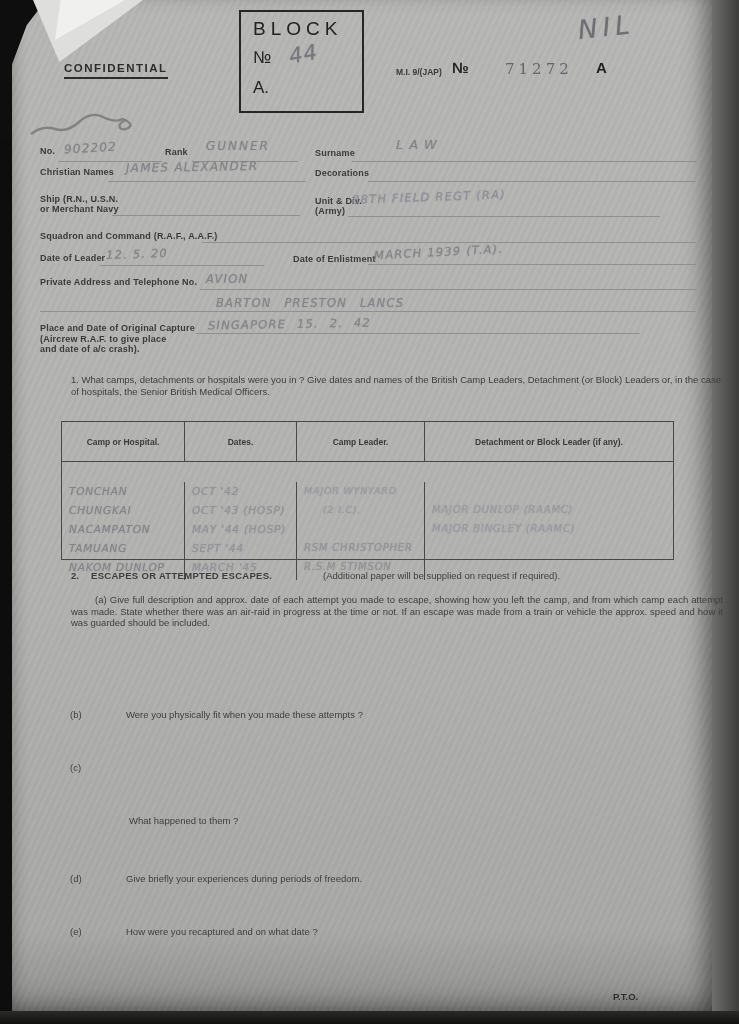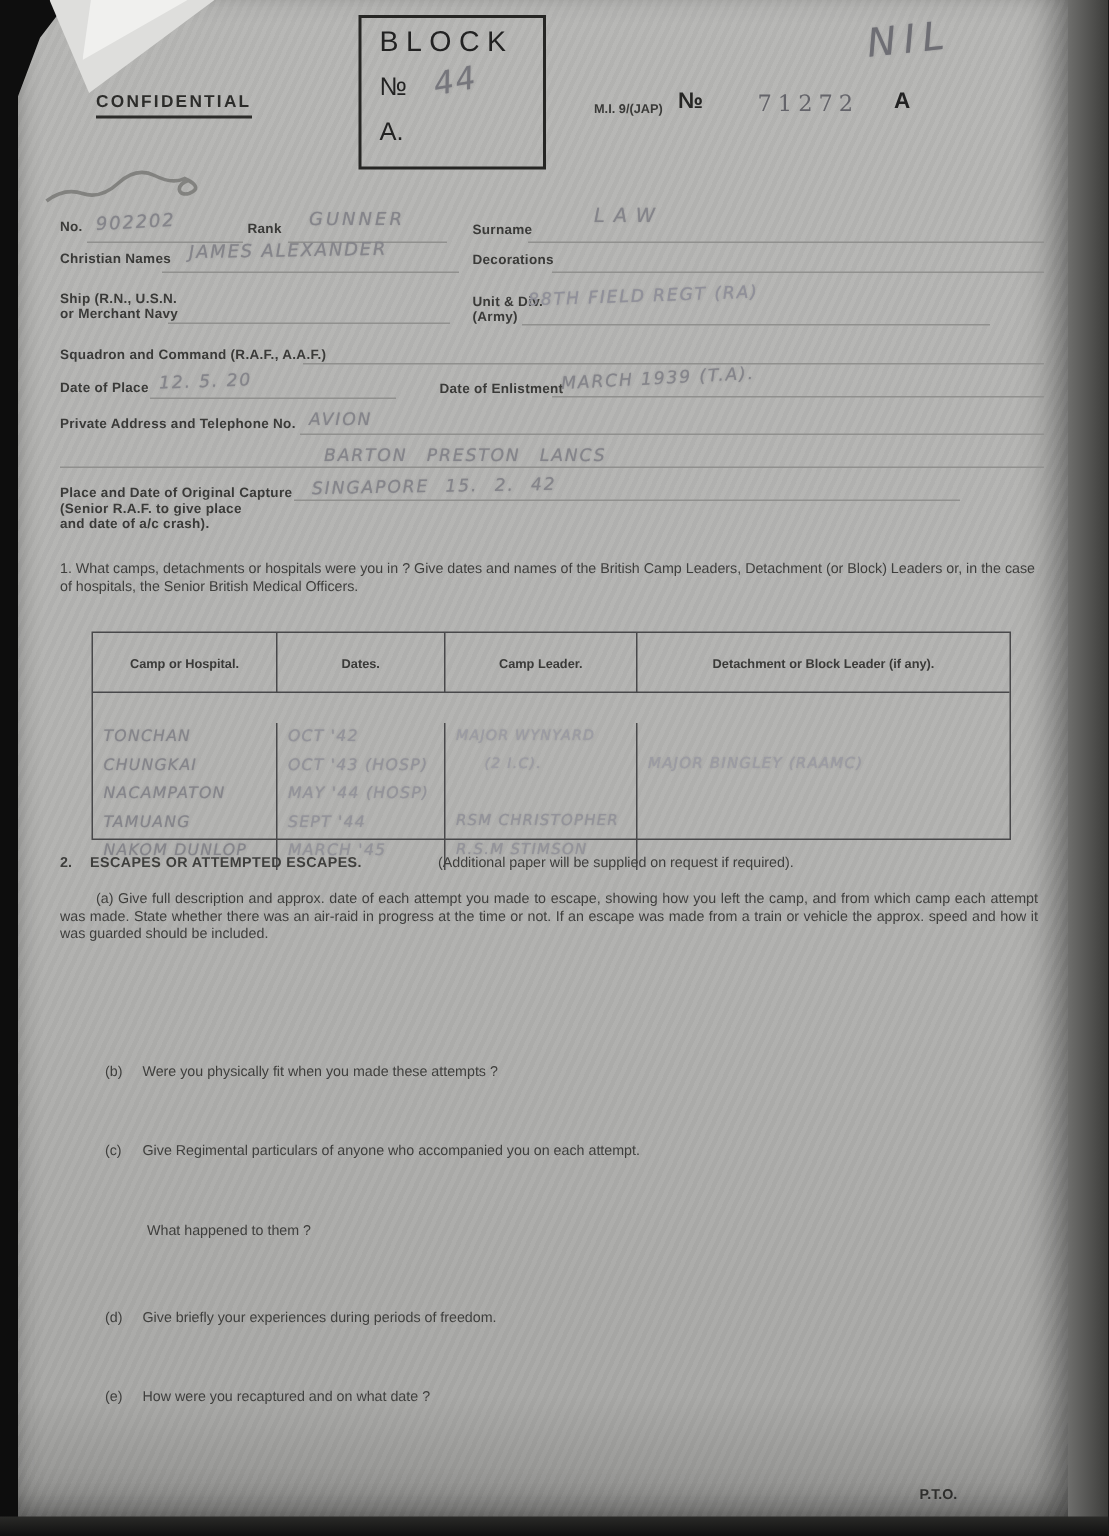--- a/index.html
+++ b/index.html
@@ -20,21 +20,21 @@
   #edge-bottom{left:0;bottom:0;width:739px;height:13px;background:linear-gradient(180deg,#2a2a28,#101010);}
   #corner-wedge{left:0;top:0;width:46px;height:140px;background:#0e0e0e;
          clip-path:polygon(0 0,100% 0,58% 18%,26% 46%,26% 100%,0 100%);}
   .fold{position:absolute;}
   #fold1{left:33px;top:0;width:110px;height:62px;background:#dededc;
          clip-path:polygon(0 0,100% 0,24% 100%);}
   #fold2{left:55px;top:0;width:70px;height:40px;background:#f0f0ee;
          clip-path:polygon(8% 0,100% 0,0 100%);}
   
   .lbl{position:absolute;font-size:9px;font-weight:600;color:#3a3a38;letter-spacing:.2px;}
-  .q{position:absolute;font-size:9.5px;color:#3e3e3c;line-height:11.5px;font-weight:500;}
+  .q{position:absolute;font-size:9.5px;color:#3e3e3c;line-height:11.5px;font-weight:500;margin-left:31px;}
   .fline{position:absolute;height:1px;border-bottom:1px solid #90908e;}
   
   .hand{position:absolute;font-family:"DejaVu Sans",sans-serif;font-style:italic;
         color:#84848a;letter-spacing:1.2px;text-shadow:0 0 1px rgba(110,110,115,.55);
         white-space:nowrap;}
   
   #confidential{position:absolute;left:64px;top:62px;font-size:11.5px;font-weight:700;
         letter-spacing:1.5px;color:#2c2c2a;border-bottom:2px solid #2c2c2a;padding-bottom:3px;}
   #stamp-box{position:absolute;left:239px;top:10px;width:121px;height:99px;
         border:2.5px solid #262624;color:#222;}
@@ -120,35 +120,35 @@
   <div class="lbl" style="left:40px;top:204px">or Merchant Navy</div>
   <div class="fline" style="left:112px;top:214px;width:188px"></div>
   <div class="lbl" style="left:315px;top:196px">Unit &amp; Div.</div>
   <div class="lbl" style="left:315px;top:206px">(Army)</div>
   <div class="fline" style="left:348px;top:215px;width:312px"></div>
   <div class="hand" style="left:352px;top:190px;font-size:11.5px;transform:rotate(-2deg);color:#90909a">88TH FIELD REGT (RA)</div>
 
   <div class="lbl" style="left:40px;top:231px">Squadron and Command (R.A.F., A.A.F.)</div>
   <div class="fline" style="left:202px;top:241px;width:494px"></div>
 
-  <div class="lbl" style="left:40px;top:253px">Date of Place</div>
+  <div class="lbl" style="left:40px;top:253px">Date of Leader</div>
   <div class="fline" style="left:100px;top:264px;width:164px"></div>
   <div class="hand" style="left:106px;top:247px;font-size:11.5px;transform:rotate(-2deg)">12. 5. 20</div>
   <div class="lbl" style="left:293px;top:254px">Date of Enlistment</div>
   <div class="fline" style="left:368px;top:263px;width:328px"></div>
   <div class="hand" style="left:374px;top:245px;font-size:11.5px;transform:rotate(-3deg)">MARCH 1939 (T.A).</div>
 
   <div class="lbl" style="left:40px;top:277px">Private Address and Telephone No.</div>
   <div class="fline" style="left:200px;top:288px;width:496px"></div>
   <div class="hand" style="left:206px;top:272px;font-size:11.5px">AVION</div>
   <div class="fline" style="left:40px;top:310px;width:656px"></div>
   <div class="hand" style="left:216px;top:296px;font-size:11.5px;word-spacing:8px">BARTON PRESTON LANCS</div>
 
   <div class="lbl" style="left:40px;top:323px">Place and Date of Original Capture</div>
-  <div class="lbl" style="left:40px;top:334px">(Senior R.A.F. to give place</div>
+  <div class="lbl" style="left:40px;top:334px">(Aircrew R.A.F. to give place</div>
   <div class="lbl" style="left:40px;top:344px">and date of a/c crash).</div>
   <div class="fline" style="left:196px;top:332px;width:444px"></div>
   <div class="hand" style="left:208px;top:317px;font-size:11.5px;word-spacing:6px;transform:rotate(-1deg)">SINGAPORE  15. 2. 42</div>
 
   <div class="q" style="left:40px;top:374px;width:652px">1.   What camps, detachments or hospitals were you in ?   Give dates and names of the British Camp Leaders,  Detachment (or Block) Leaders or, in the case of hospitals, the Senior British Medical Officers.</div>
 
   <div id="camps-table">
     <div class="th">Camp or Hospital.</div>
     <div class="th cdiv">Dates.</div>
     <div class="th cdiv">Camp Leader.</div>
@@ -170,36 +170,36 @@
     </div>
     <div class="td cdiv">
       <div class="cellline ink3" style="font-size:9.5px">MAJOR WYNYARD</div>
       <div class="cellline ink3" style="font-size:9.5px;padding-left:26px">(2 I.C).</div>
       <div class="cellline ink3"></div>
       <div class="cellline ink2" style="font-size:10px">RSM CHRISTOPHER</div>
       <div class="cellline ink2" style="font-size:10px">R.S.M STIMSON</div>
     </div>
     <div class="td cdiv">
       <div class="cellline ink3"></div>
+      <div class="cellline ink3" style="font-size:10px">MAJOR DUNLOP (RAAMC)</div>
       <div class="cellline ink3" style="font-size:10px">MAJOR BINGLEY (RAAMC)</div>
       <div class="cellline ink3"></div>
       <div class="cellline ink3"></div>
     </div>
   </div>
 
   <div class="q" style="left:40px;top:570px;font-weight:700">2.</div>
   <div class="q" style="left:60px;top:570px;font-weight:700;letter-spacing:.3px">ESCAPES OR ATTEMPTED ESCAPES.</div>
   <div class="q" style="left:292px;top:570px">(Additional paper will be supplied on request if required).</div>
   <div class="q" style="left:40px;top:594px;width:652px;text-align:justify;text-indent:24px">(a)  Give full description and approx. date of each attempt you made to escape, showing how you left the camp, and from which camp each attempt was made.   State whether there was an air-raid in progress at the time or not.   If an escape was made from a train or vehicle the approx. speed and how it was guarded should be included.</div>
 
   <div class="itemlabel" style="left:70px;top:709px">(b)</div>
   <div class="q" style="left:95px;top:709px">Were you physically fit when you made these attempts ?</div>
 
   <div class="itemlabel" style="left:70px;top:762px">(c)</div>
-  <div class="q" style="left:95px;top:762px">Give Regimental particulars of anyone who accompanied you on each attempt.</div>
 
   <div class="q" style="left:98px;top:815px">What happened to them ?</div>
 
   <div class="itemlabel" style="left:70px;top:873px">(d)</div>
   <div class="q" style="left:95px;top:873px">Give briefly your experiences during periods of freedom.</div>
 
   <div class="itemlabel" style="left:70px;top:926px">(e)</div>
   <div class="q" style="left:95px;top:926px">How were you recaptured and on what date ?</div>
 
   <div id="pto">P.T.O.</div>

